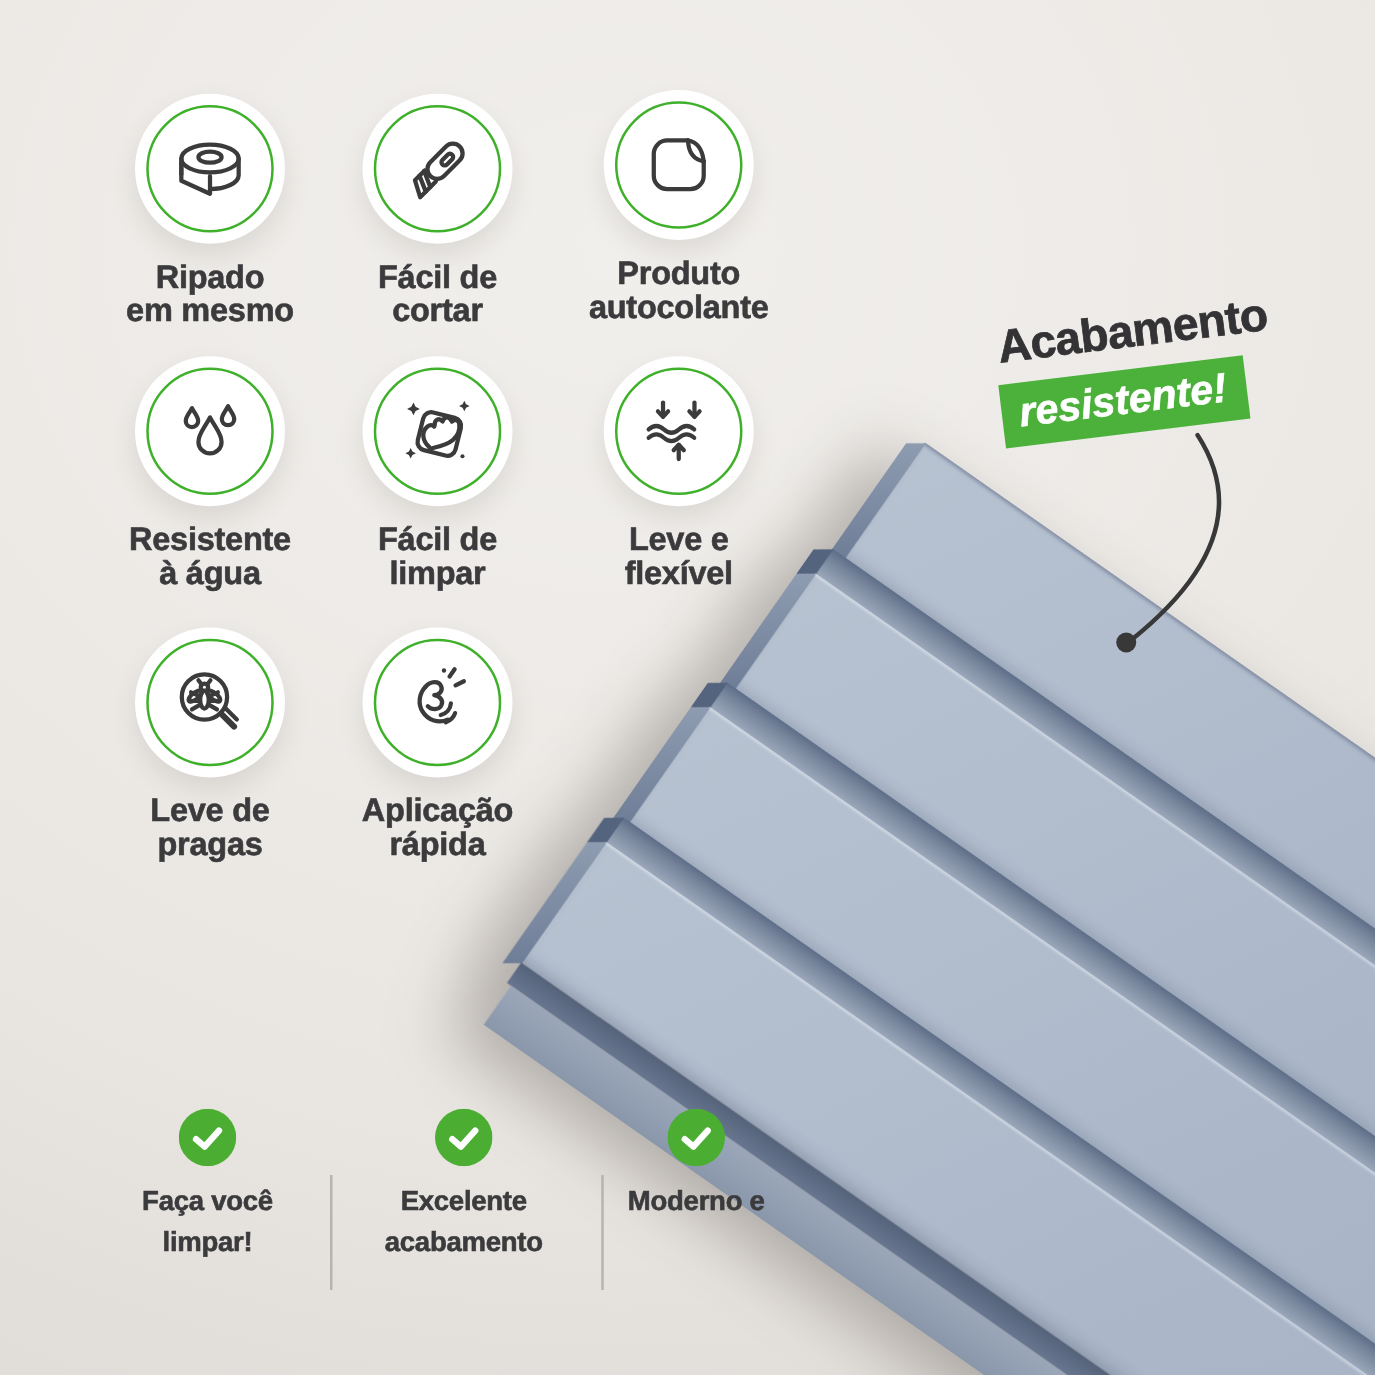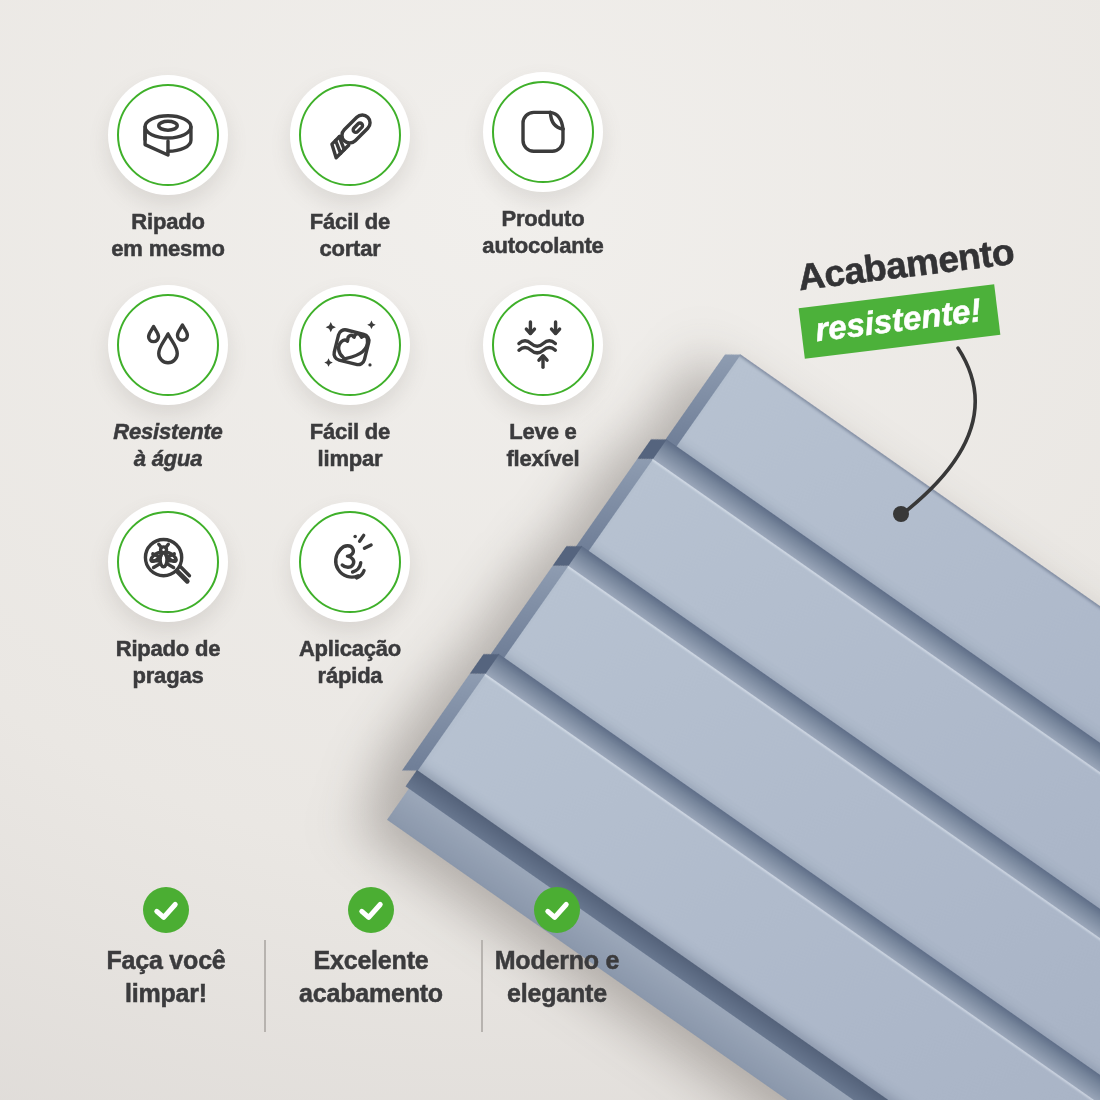--- a/index.html
+++ b/index.html
@@ -50,27 +50,27 @@
   
   .feat{position:absolute;width:170px;text-align:center;z-index:2;}
   .feat-circle{width:120px;height:120px;border-radius:50%;background:#fff;margin:0 auto;
       position:relative;box-shadow:0 10px 20px rgba(118,112,104,.16);}
   .feat-circle::after{content:"";position:absolute;inset:9px;border-radius:50%;
       border:2.3px solid var(--green-ring,#3fb02a);}
   .feat-circle svg{position:absolute;left:50%;top:50%;width:74px;height:74px;
       transform:translate(-50%,-50%);}
   .icon-stroke{stroke:#3b3b3b;stroke-width:4.6;fill:none;stroke-linecap:round;stroke-linejoin:round;}
   .icon-fill{fill:#3b3b3b;stroke:none;}
-  .feat-label{margin-top:13px;font-size:22px;line-height:27px;font-weight:800;
+  .feat-label{margin-top:13px;font-size:26px;line-height:27px;font-weight:800;
       color:var(--text-dark,#3b3b3d);letter-spacing:-0.2px;-webkit-text-stroke:0.5px var(--text-dark,#3b3b3d);}
 
   
   .benefit{position:absolute;width:190px;text-align:center;z-index:2;}
   .benefit-check{width:46px;height:46px;margin:0 auto;}
-  .benefit-label{margin-top:11px;font-size:25px;line-height:33px;font-weight:800;
+  .benefit-label{margin-top:11px;font-size:22px;line-height:33px;font-weight:800;
       color:var(--text-dark,#3b3b3d);letter-spacing:-0.2px;-webkit-text-stroke:0.5px var(--text-dark,#3b3b3d);}
   .divider{position:absolute;width:2px;height:92px;top:940px;background:#b7b3af;z-index:2;}
   .d1{left:264px;} .d2{left:481px;}
 </style>
 </head>
 <body>
 
 <div class="canvas">
 
   <div class="panel">
@@ -127,21 +127,21 @@
         <div class="feat-circle"><span><svg viewBox="0 0 100 100" xmlns="http://www.w3.org/2000/svg">
               <path class="icon-stroke" d="M60,23.5 H37.5 a14.5,14.5 0 0 0 -14.5,14.5 v23.5 a14.5,14.5 0 0 0 14.5,14.5 h25 a14.5,14.5 0 0 0 14.5,-14.5 V46"></path>
    <path class="icon-stroke" d="M60,23.5 c10.5,1.5 15.5,10 17,22.5"></path>
    <path class="icon-stroke" d="M60,23.5 c0.5,12.5 5.5,20.5 17,22.5"></path>
             </svg></span></div>
         <div class="feat-label">
           <div>Produto</div>
           <div>autocolante</div>
         </div>
       </div>
-      <div class="feat" style="left: 83px; top: 285px; font-style: italic;">
+      <div class="feat" style="left: 83px; top: 285px;">
         <div class="feat-circle"><span><svg viewBox="0 0 100 100" xmlns="http://www.w3.org/2000/svg">
               <path class="icon-stroke" d="M50,35 C44.5,46 37.5,52.5 37.5,61.5 a12.5,12.5 0 0 0 25,0 C62.5,52.5 55.5,46 50,35 Z"></path>
    <path class="icon-stroke" d="M30.5,25 c-2.8,5.6 -6.7,9.2 -6.7,13.8 a6.7,6.7 0 0 0 13.4,0 c0,-4.6 -3.9,-8.2 -6.7,-13.8 Z"></path>
    <path class="icon-stroke" d="M69.5,23 c-2.8,5.6 -6.7,9.2 -6.7,13.8 a6.7,6.7 0 0 0 13.4,0 c0,-4.6 -3.9,-8.2 -6.7,-13.8 Z"></path>
             </svg></span></div>
         <div class="feat-label">
           <div>Resistente</div>
           <div>à água</div>
         </div>
       </div>
@@ -181,21 +181,21 @@
    <path class="icon-stroke" style="stroke-width:6.5" d="M62,62 l14,14"></path>
               <path class="icon-stroke" d="M67,56.5 l12,12"></path>
    <ellipse class="icon-stroke" cx="44" cy="47" rx="4.6" ry="9.5"></ellipse>
               <circle class="icon-stroke" cx="44" cy="33.5" r="4"></circle>
    <path class="icon-stroke" d="M41,30.5 L37.5,26 M47,30.5 L50.5,26"></path>
    <ellipse class="icon-stroke" cx="34" cy="43" rx="8.5" ry="3.6" transform="rotate(-38 34 43)"></ellipse>
    <ellipse class="icon-stroke" cx="54" cy="43" rx="8.5" ry="3.6" transform="rotate(38 54 43)"></ellipse>
    <path class="icon-stroke" d="M38.5,43 l-9,-4 M38.5,48 l-10,0.5 M39,52.5 l-8.5,5 M49.5,43 l9,-4 M49.5,48 l10,0.5 M49,52.5 l8.5,5"></path>
             </svg></span></div>
         <div class="feat-label">
-          <div>Ripado de</div>
+          <div>Leve de</div>
           <div>pragas</div>
         </div>
       </div>
       <div class="feat" style="left: 265px; top: 502px;">
         <div class="feat-circle"><span><svg viewBox="0 0 100 100" xmlns="http://www.w3.org/2000/svg">
               <path class="icon-stroke" d="M37,33 c-7,7.5 -8.5,18.5 -3,27 c6,9.5 17.5,13 27,8.5"></path>
    <path class="icon-stroke" d="M37,33 c5.5,-6.5 14.5,-6.5 17,-0.5 c2,5 -2,9.5 -7.5,9.5 c6.5,1 10.5,6.5 7.5,11.5 c-3,5 -10.5,4.5 -14.5,0.5"></path>
    <path class="icon-stroke" d="M53.5,63.5 c6,-1.5 10.5,-6.5 11,-12.5 M59,71.5 c5,-2 8.5,-5.5 10,-10"></path>
    <path class="icon-stroke" d="M63,22 l5.5,-8 M69.5,31.5 l9,-4.5"></path>
               <circle class="icon-fill" cx="57" cy="15.5" r="2.4"></circle>
@@ -228,20 +228,19 @@
           <div>acabamento</div>
         </div>
       </div>
       <div class="benefit" style="left: 462px; top: 887px;">
         <div class="benefit-check"><svg viewBox="0 0 100 100" xmlns="http://www.w3.org/2000/svg">
             <circle cx="50" cy="50" r="50" fill="#4bae33"></circle>
    <path d="M30,53 L45,66 L70,38" stroke="#fff" stroke-width="11" fill="none" stroke-linecap="round" stroke-linejoin="round"></path>
           </svg></div>
         <div class="benefit-label">
           <div>Moderno e</div>
-          <div>elegante</div>
         </div>
       </div>
     </div>
   <div class="divider d1"></div>
   <div class="divider d2"></div>
 
 </div>
 
 </body></html>

